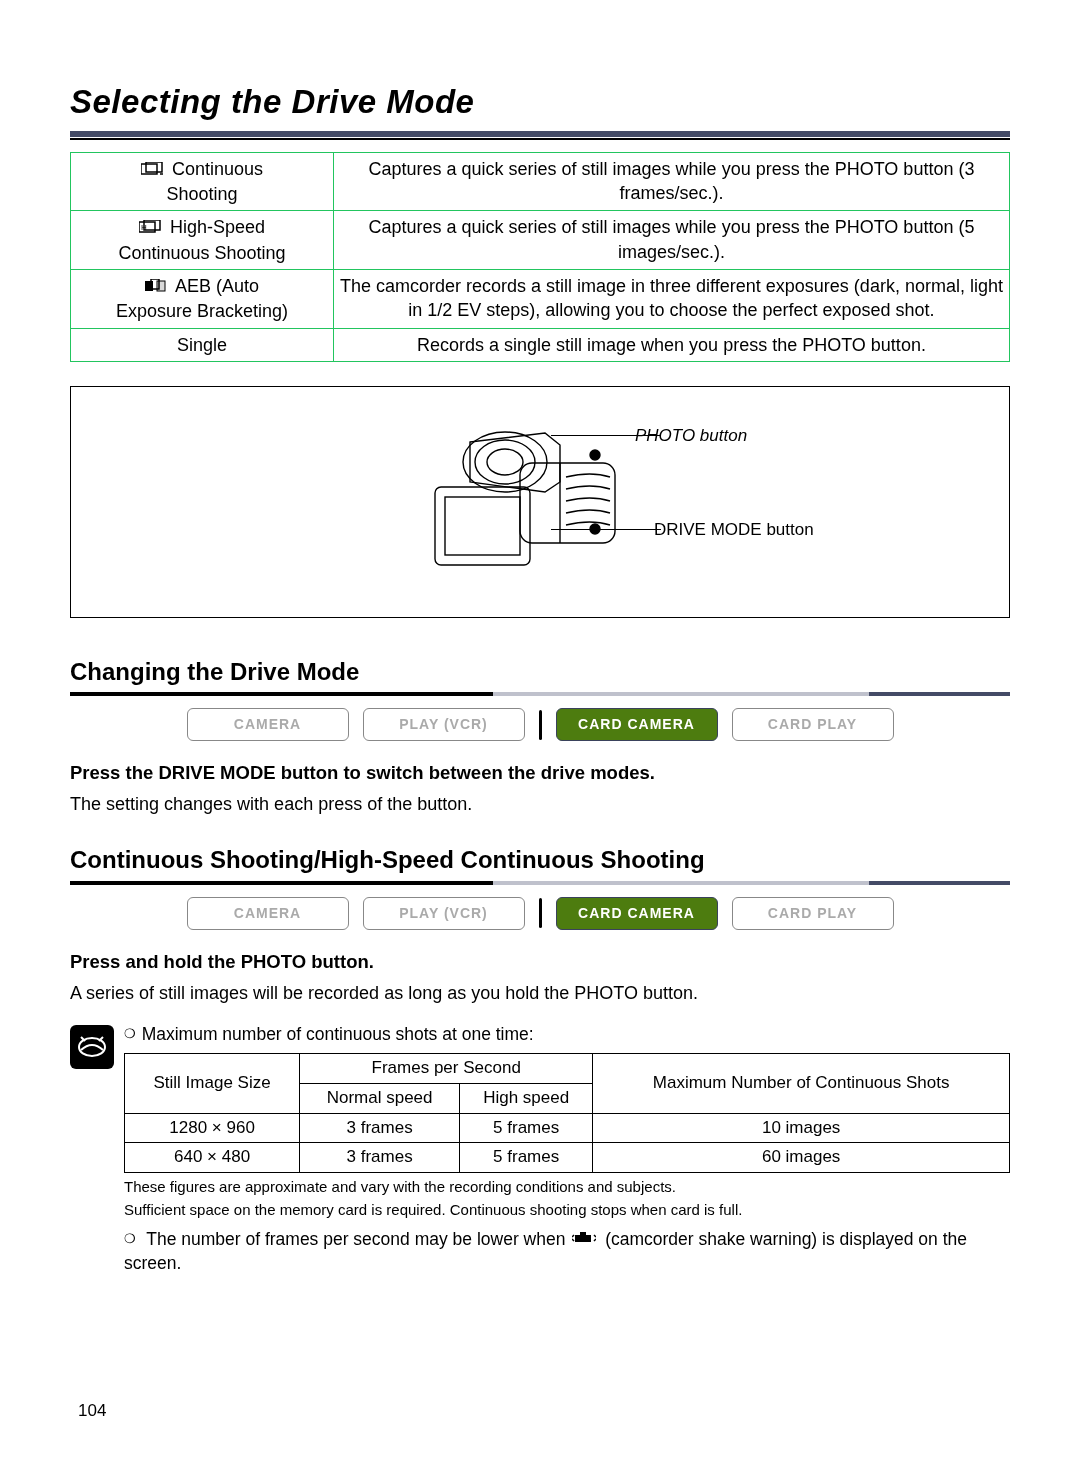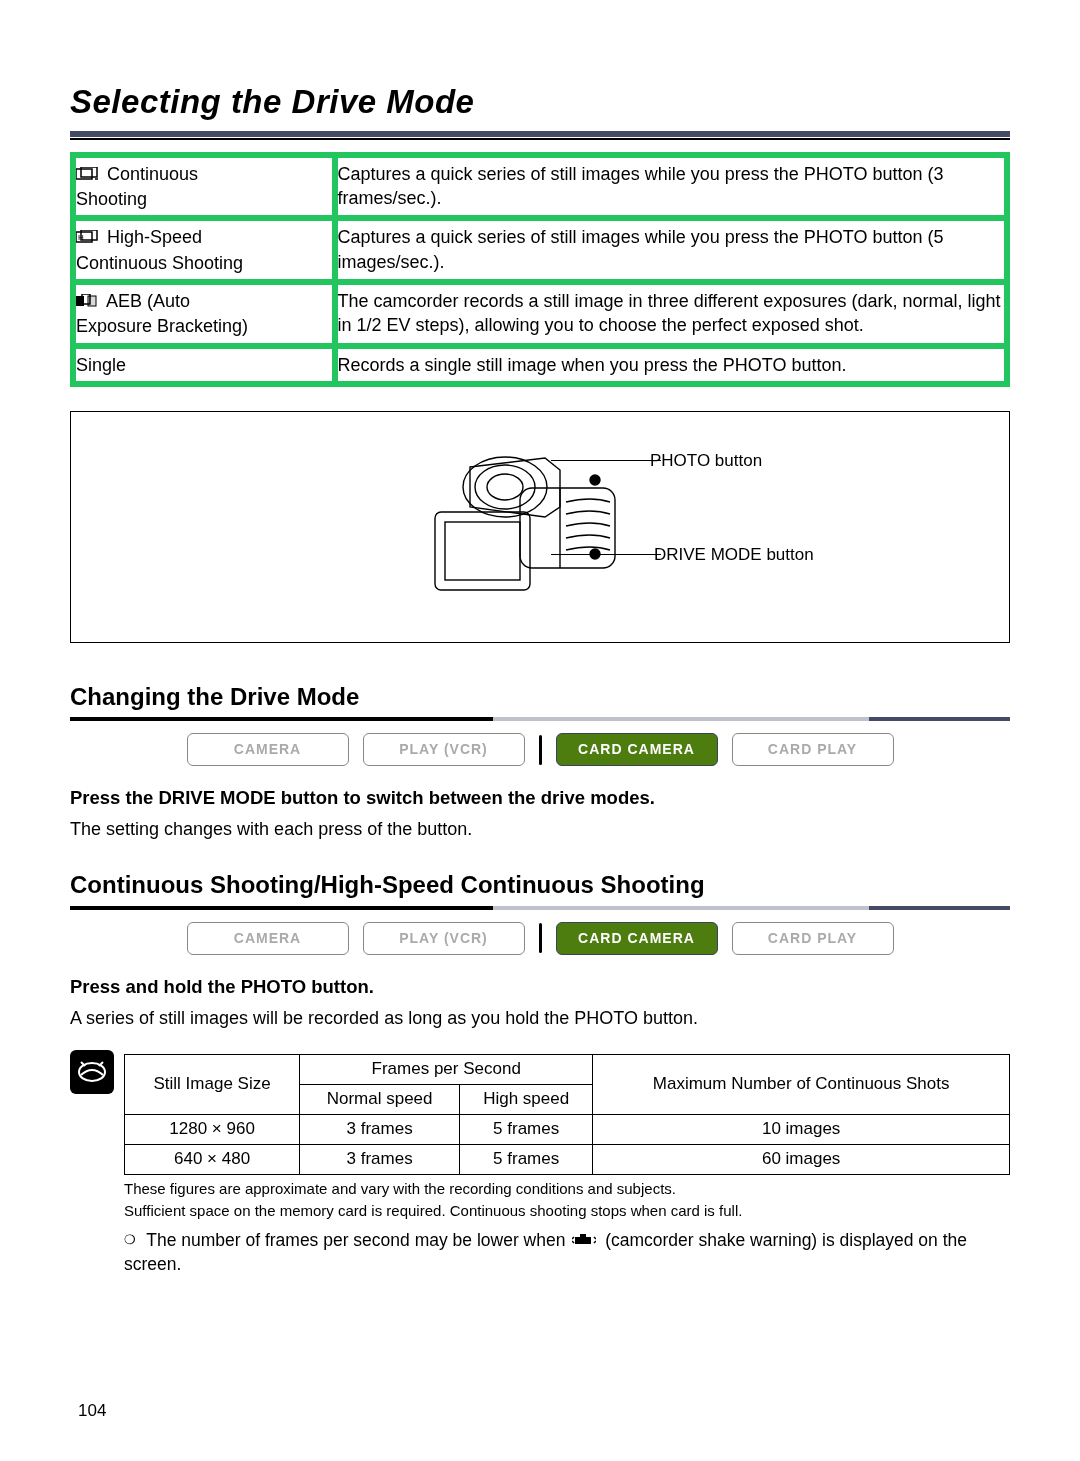--- a/index.html
+++ b/index.html
@@ -30,24 +30,25 @@
     margin: -13px 0 12px 0;
   }
 
   
   table.modes {
     width: 100%;
     border-collapse: collapse;
     margin-bottom: 24px;
   }
   table.modes td {
-    border: 6px solid #22c55e;
+    border: 1px solid #22c55e;
     padding: 4px 0;
     vertical-align: top;
     font-size: 18px;
+    text-align: center;
   }
   table.modes td.label { width: 28%; }
   .rowicon {
     display: inline-block;
     vertical-align: middle;
     margin-right: 4px;
   }
 
   
   .diagram {
@@ -246,21 +247,21 @@
       <rect x="25" y="80" width="95" height="78" rx="6"></rect>
       <rect x="35" y="90" width="75" height="58"></rect>
 
       <circle cx="185" cy="48" r="5" fill="#000"></circle>
 
       <circle cx="185" cy="122" r="5" fill="#000"></circle>
     </g>
   </svg>
 
   <div class="callout-line" style="top:48px; left:480px; width:110px;"></div>
-  <div class="callout" style="top:38px; left:579px;">PHOTO button</div>
+  <div class="callout" style="top:38px; left:564px;font-style:italic;">PHOTO button</div>
   <div class="callout-line" style="top:142px; left:480px; width:110px;"></div>
   <div class="callout" style="top:132px; left:583px;">DRIVE MODE button</div>
 </div>
 
 <h2 class="section-h">Changing the Drive Mode</h2>
 <div class="section-rule"></div>
 
 <div class="pill-row">
   <div class="pill">CAMERA</div>
   <div class="pill">PLAY (VCR)</div>
@@ -288,20 +289,21 @@
 
 <div class="note-row">
   <div class="note-icon">
     <svg width="30" height="22" viewBox="0 0 30 22">
       <ellipse cx="15" cy="11" rx="13" ry="9" fill="none" stroke="#fff" stroke-width="2"></ellipse>
       <path d="M4 14 Q15 4 26 14" fill="none" stroke="#fff" stroke-width="2"></path>
       <path d="M8 5 L4 1 M22 5 L26 1" stroke="#fff" stroke-width="2"></path>
     </svg>
   </div>
   <div class="note-body">
+    <div class="circle-bullet">Maximum number of continuous shots at one time:</div>
 
     <table class="shots">
       <tbody>
           <tr>
         <th rowspan="2">Still Image Size</th>
         <th colspan="2">Frames per Second</th>
         <th rowspan="2" style="line-height:1.2">Maximum Number of Continuous Shots</th>
       </tr>
       <tr>
         <th>Normal speed</th>

